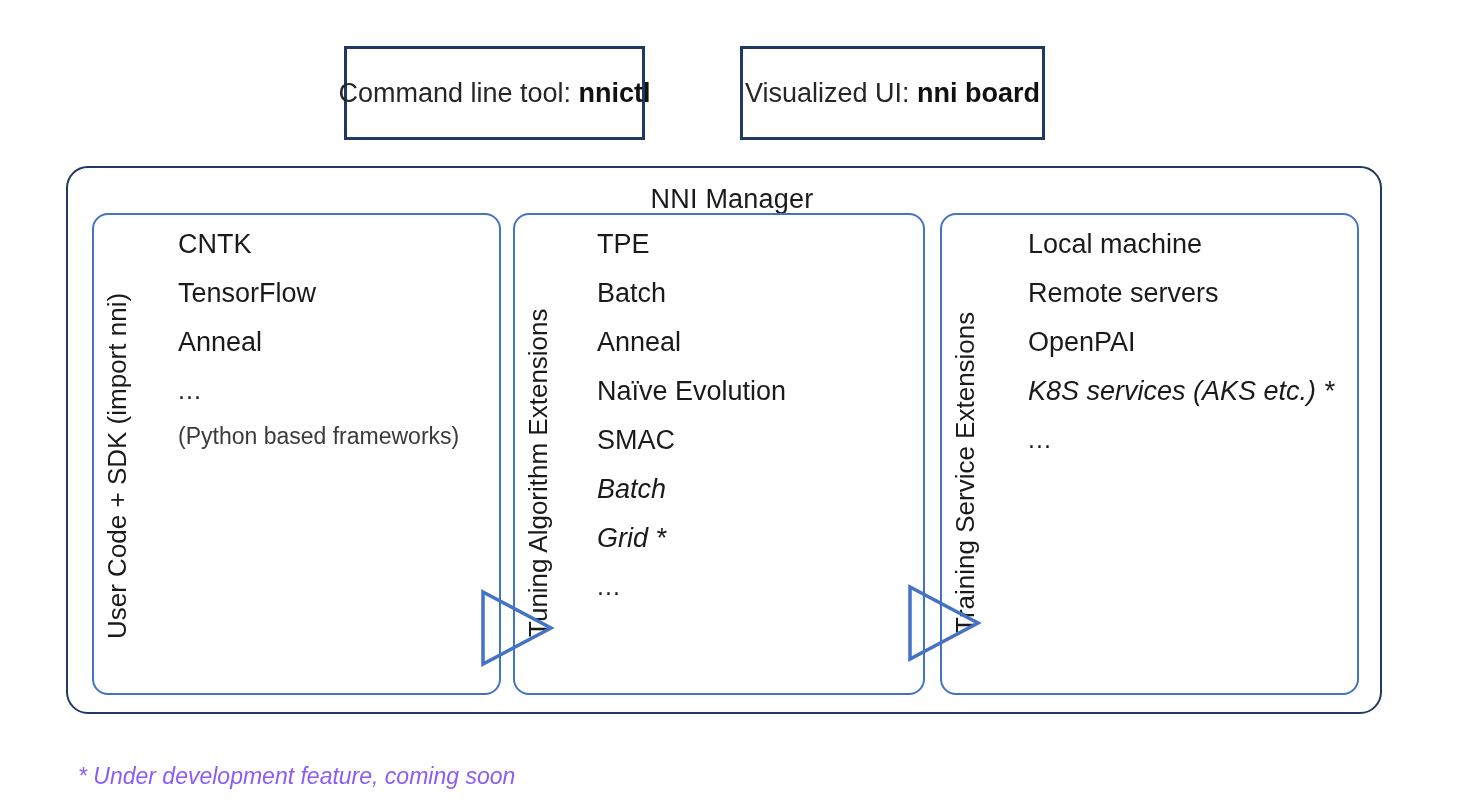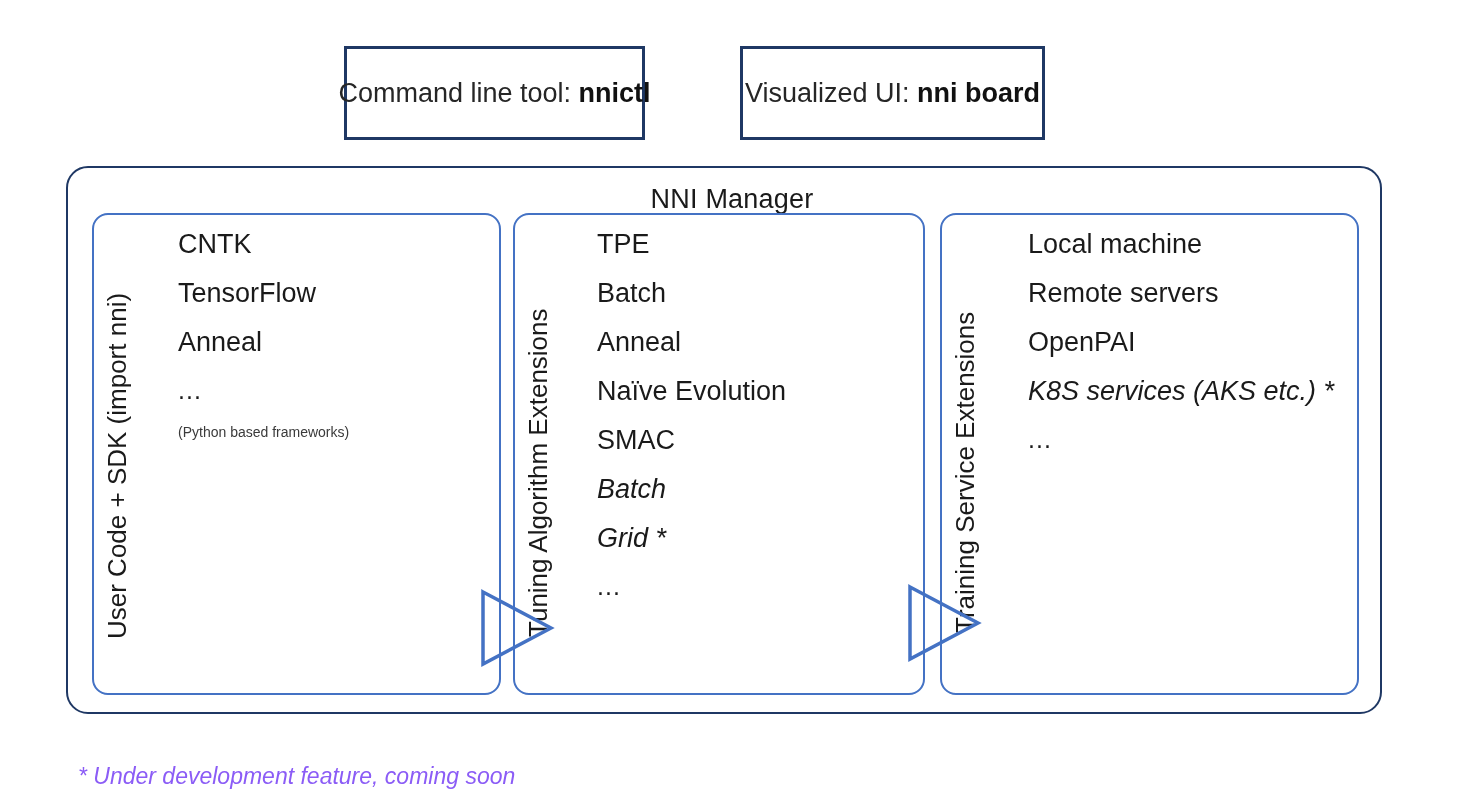--- a/index.html
+++ b/index.html
@@ -111,21 +111,21 @@
   .panel-list .item {
     font-size: 27px;
     font-weight: 300;
     color: #1a1a1a;
     line-height: 1;
     margin-bottom: 22px;
     white-space: nowrap;
   }
   .panel-list .item.italic { font-style: italic; }
   .panel-list .item.small {
-    font-size: 14px;
+    font-size: 23px;
     color: #3a3a3a;
     margin-bottom: 16px;
   }
   .panel-list .item.ellipsis {
     font-size: 25px;
     letter-spacing: 1px;
   }
 
   
   .arrow {

